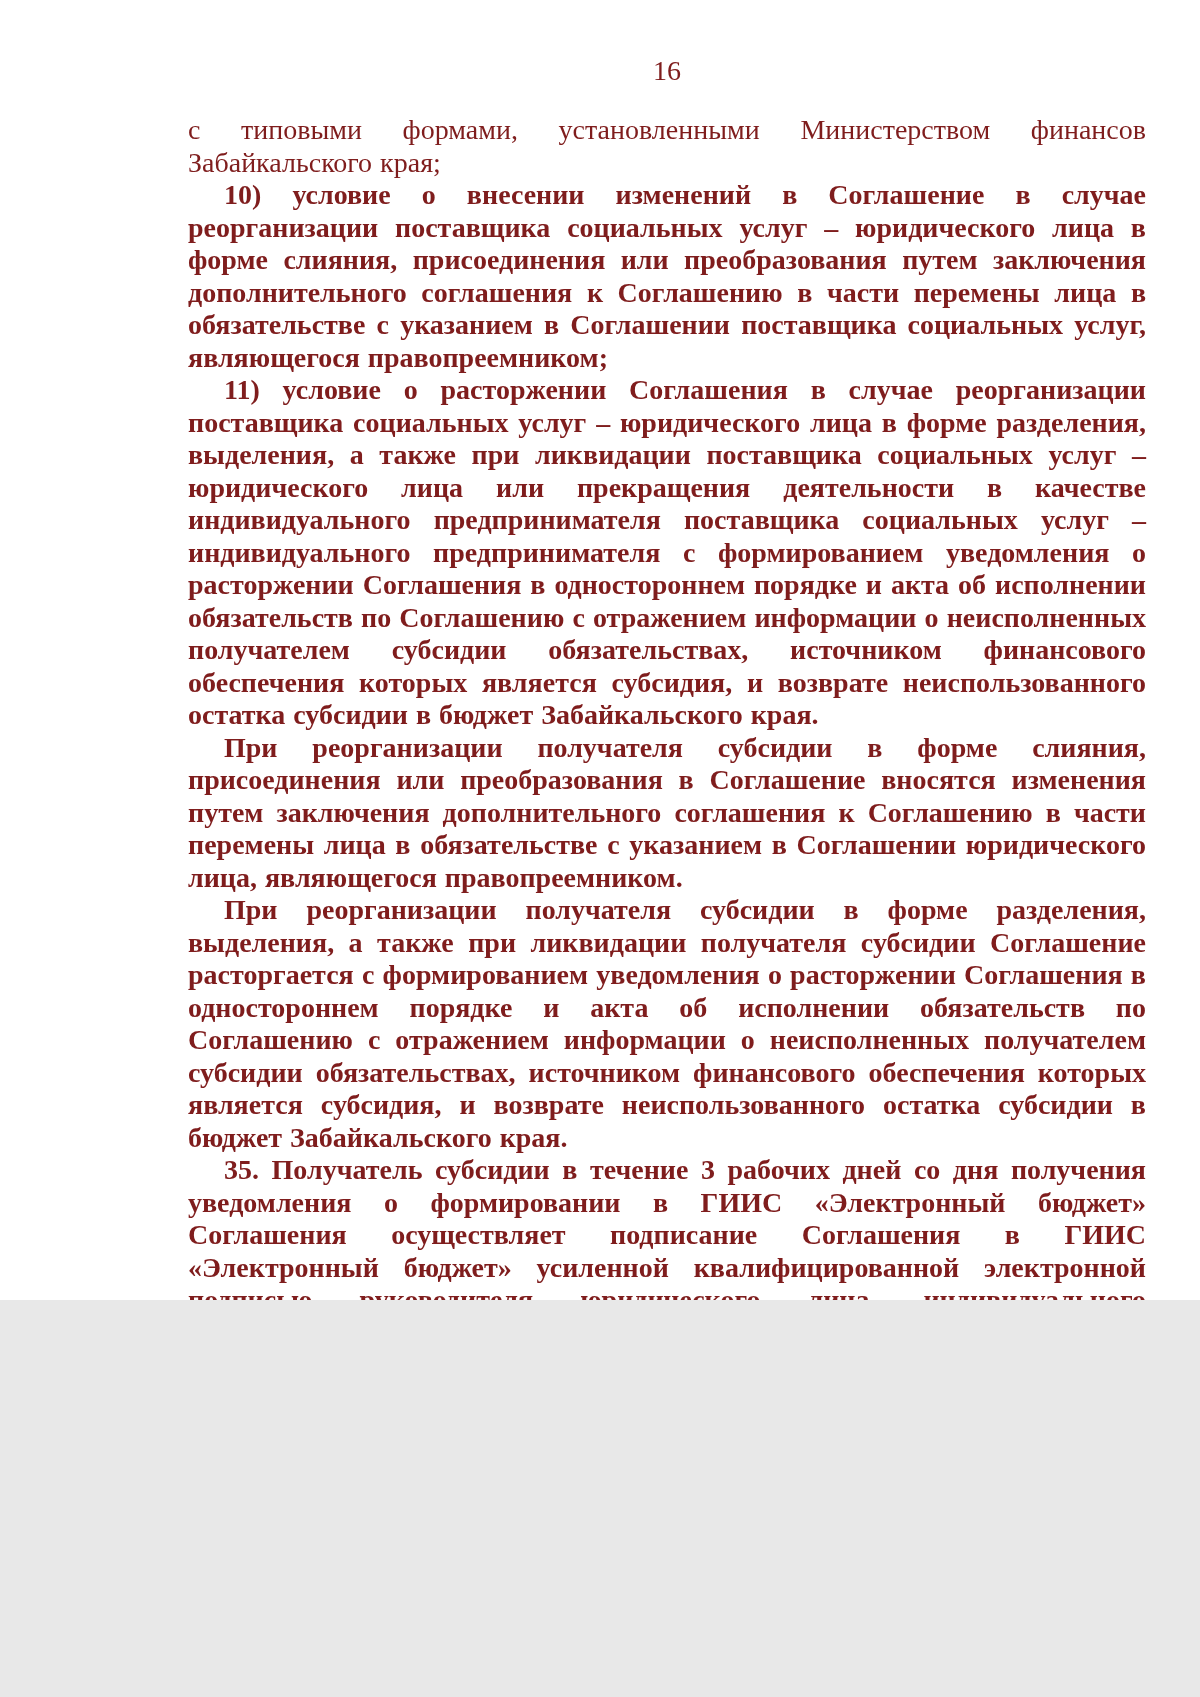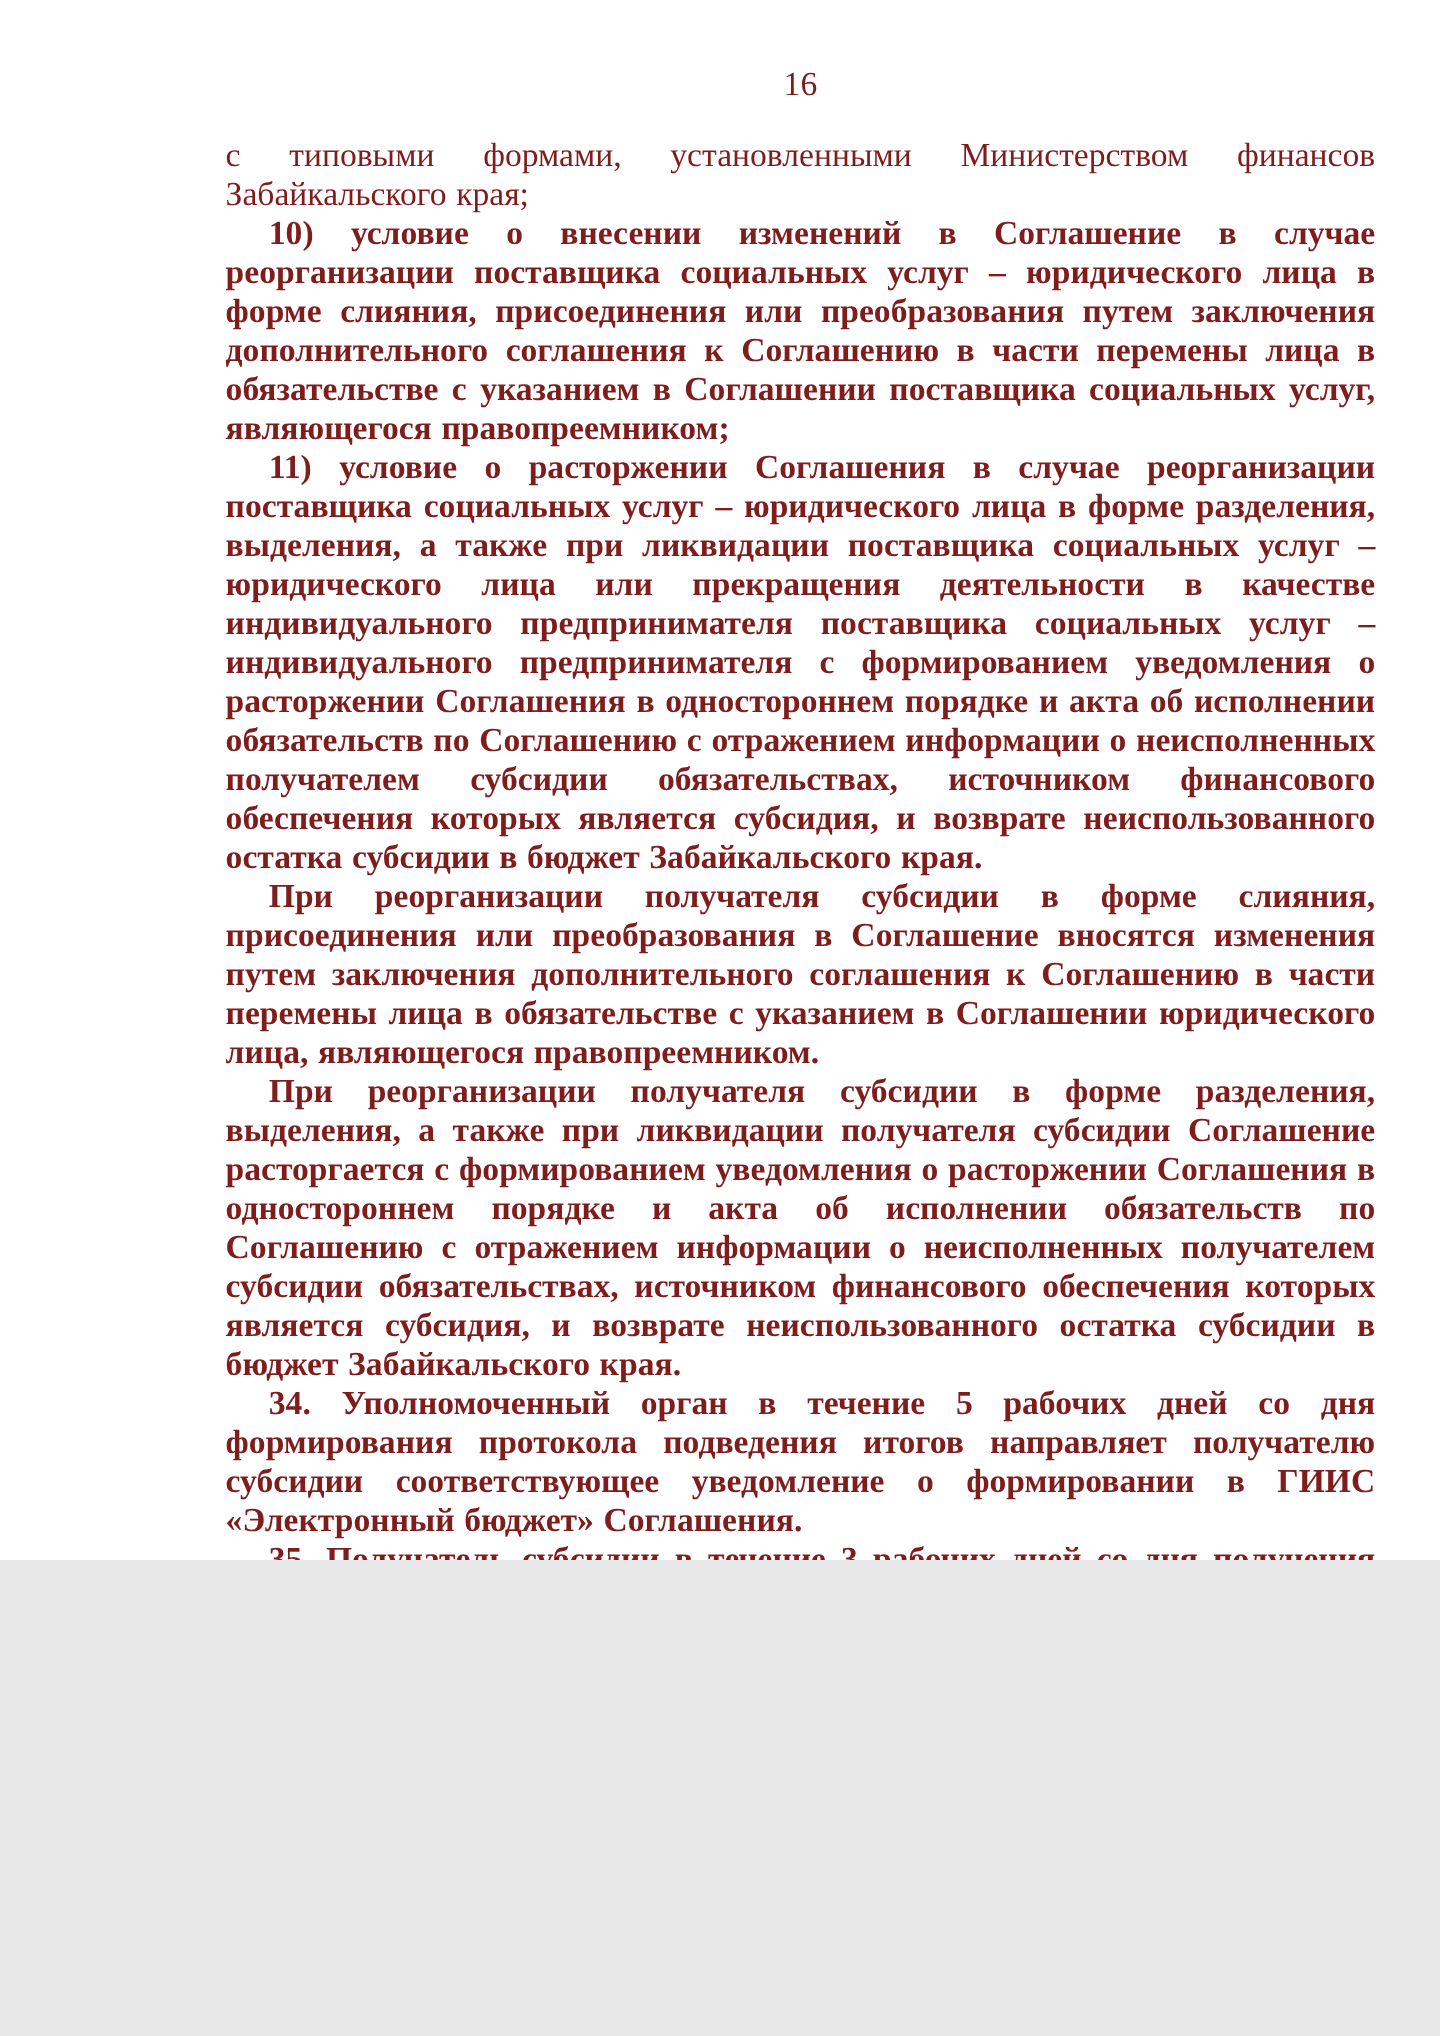--- a/index.html
+++ b/index.html
@@ -51,16 +51,15 @@
 
 <div class="page">
   <div class="pagenum">16</div>
 
   <div class="content">
     <p class="cont">с типовыми формами, установленными Министерством финансов Забайкальского края;</p>
     <p class="ind">10) условие о внесении изменений в Соглашение в случае реорганизации поставщика социальных услуг – юридического лица в форме слияния, присоединения или преобразования путем заключения дополнительного соглашения к Соглашению в части перемены лица в обязательстве с указанием в Соглашении поставщика социальных услуг, являющегося правопреемником;</p>
     <p class="ind">11) условие о расторжении Соглашения в случае реорганизации поставщика социальных услуг – юридического лица в форме разделения, выделения, а также при ликвидации поставщика социальных услуг – юридического лица или прекращения деятельности в качестве индивидуального предпринимателя поставщика социальных услуг – индивидуального предпринимателя с формированием уведомления о расторжении Соглашения в одностороннем порядке и акта об исполнении обязательств по Соглашению с отражением информации о неисполненных получателем субсидии обязательствах, источником финансового обеспечения которых является субсидия, и возврате неиспользованного остатка субсидии в бюджет Забайкальского края.</p>
     <p class="ind">При реорганизации получателя субсидии в форме слияния, присоединения или преобразования в Соглашение вносятся изменения путем заключения дополнительного соглашения к Соглашению в части перемены лица в обязательстве с указанием в Соглашении юридического лица, являющегося правопреемником.</p>
     <p class="ind">При реорганизации получателя субсидии в форме разделения, выделения, а также при ликвидации получателя субсидии Соглашение расторгается с формированием уведомления о расторжении Соглашения в одностороннем порядке и акта об исполнении обязательств по Соглашению с отражением информации о неисполненных получателем субсидии обязательствах, источником финансового обеспечения которых является субсидия, и возврате неиспользованного остатка субсидии в бюджет Забайкальского края.</p>
-    <p class="ind">34. Уполномоченный орган в течение 5 рабочих дней со дня формирования протокола подведения итогов направляет получателю субсидии соответствующее уведомление о формировании в ГИИС «Электронный бюджет» Соглашения.</p>
     <p class="ind">35. Получатель субсидии в течение 3 рабочих дней со дня получения уведомления о формировании в ГИИС «Электронный бюджет» Соглашения осуществляет подписание Соглашения в ГИИС «Электронный бюджет» усиленной квалифицированной электронной подписью руководителя юридического лица, индивидуального предпринимателя или уполномоченного ими лица.</p>
   </div>
 </div>
 
 </body></html>

